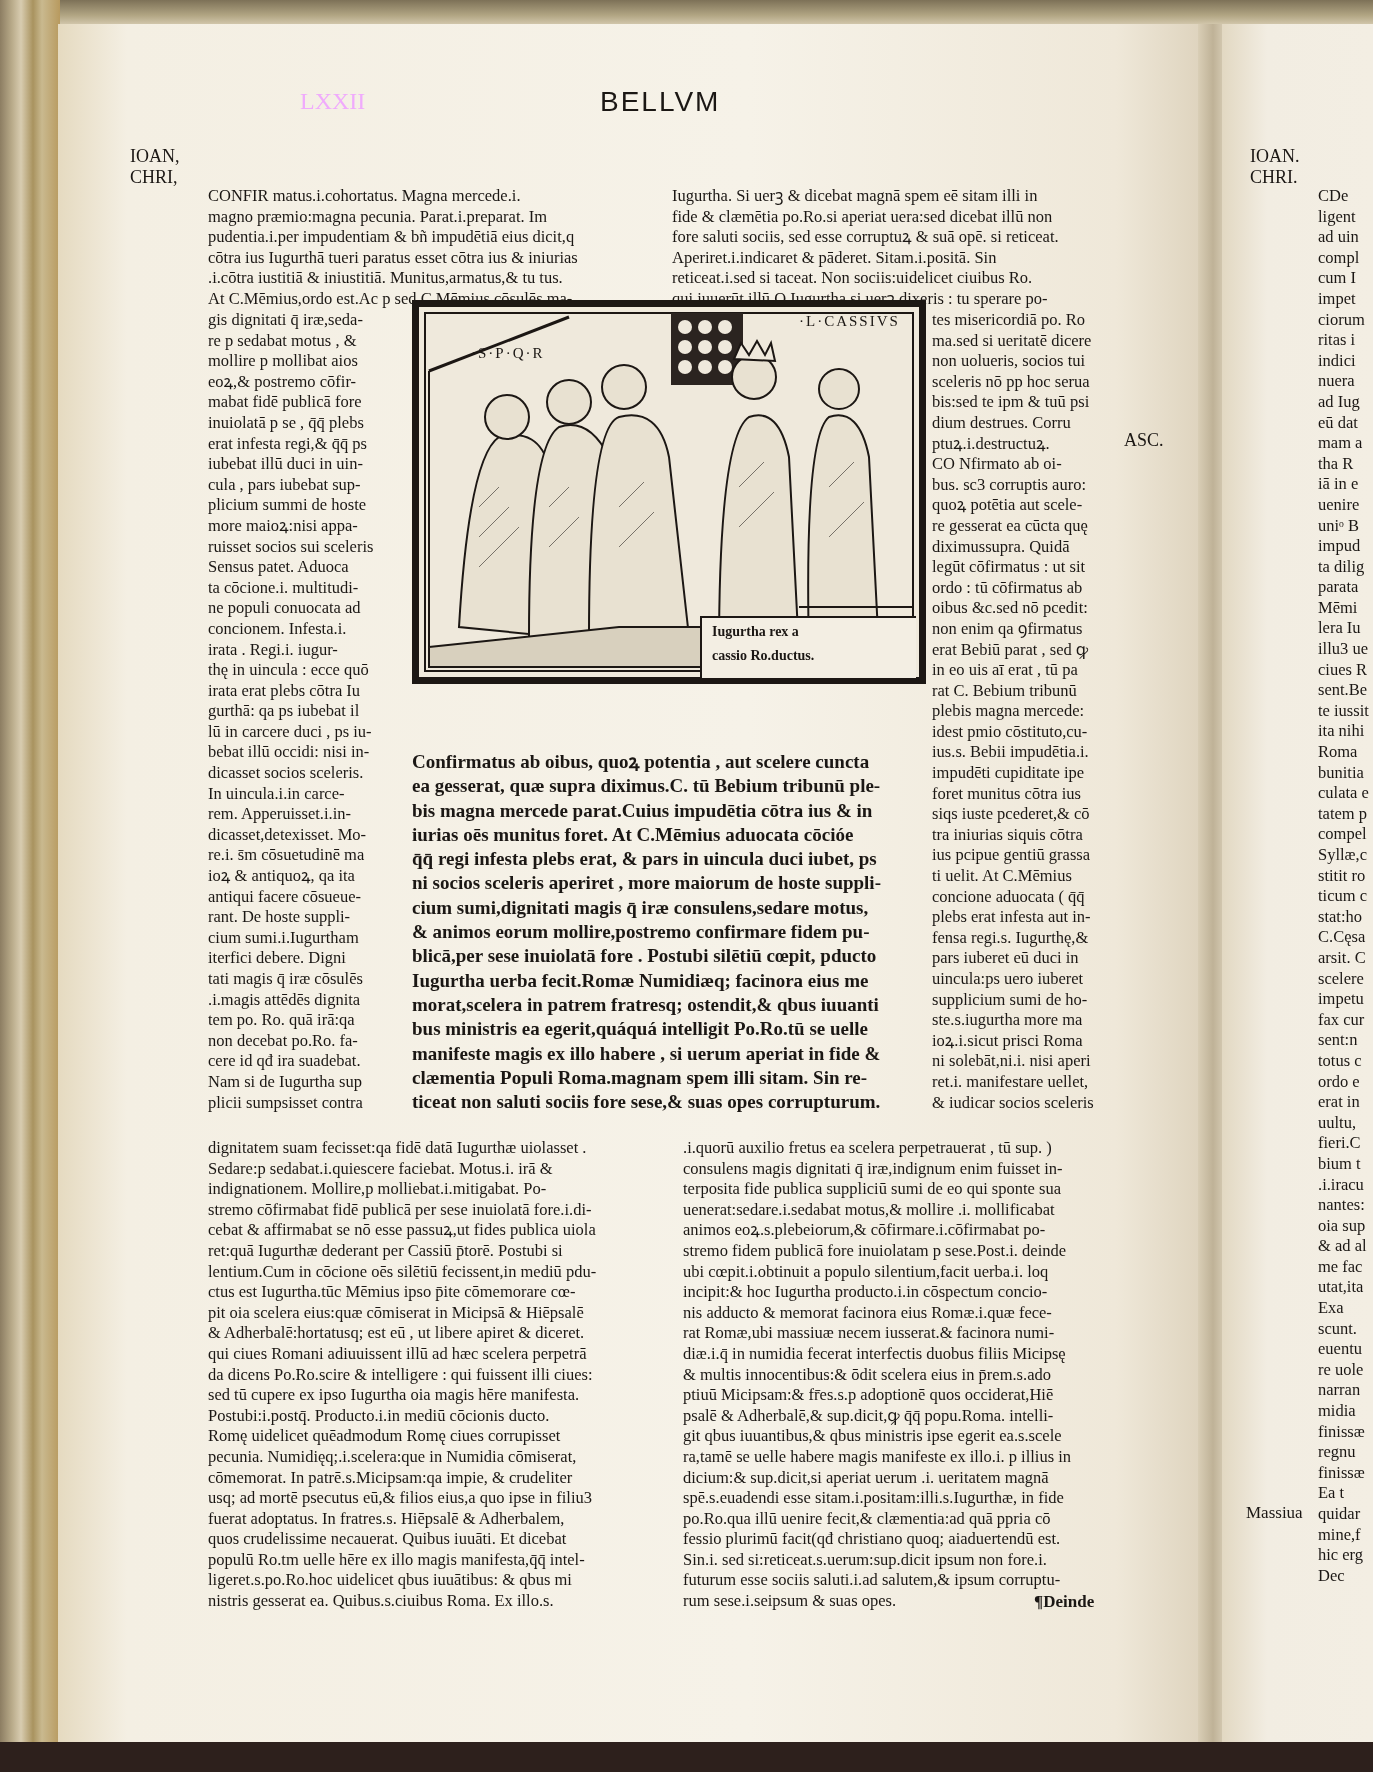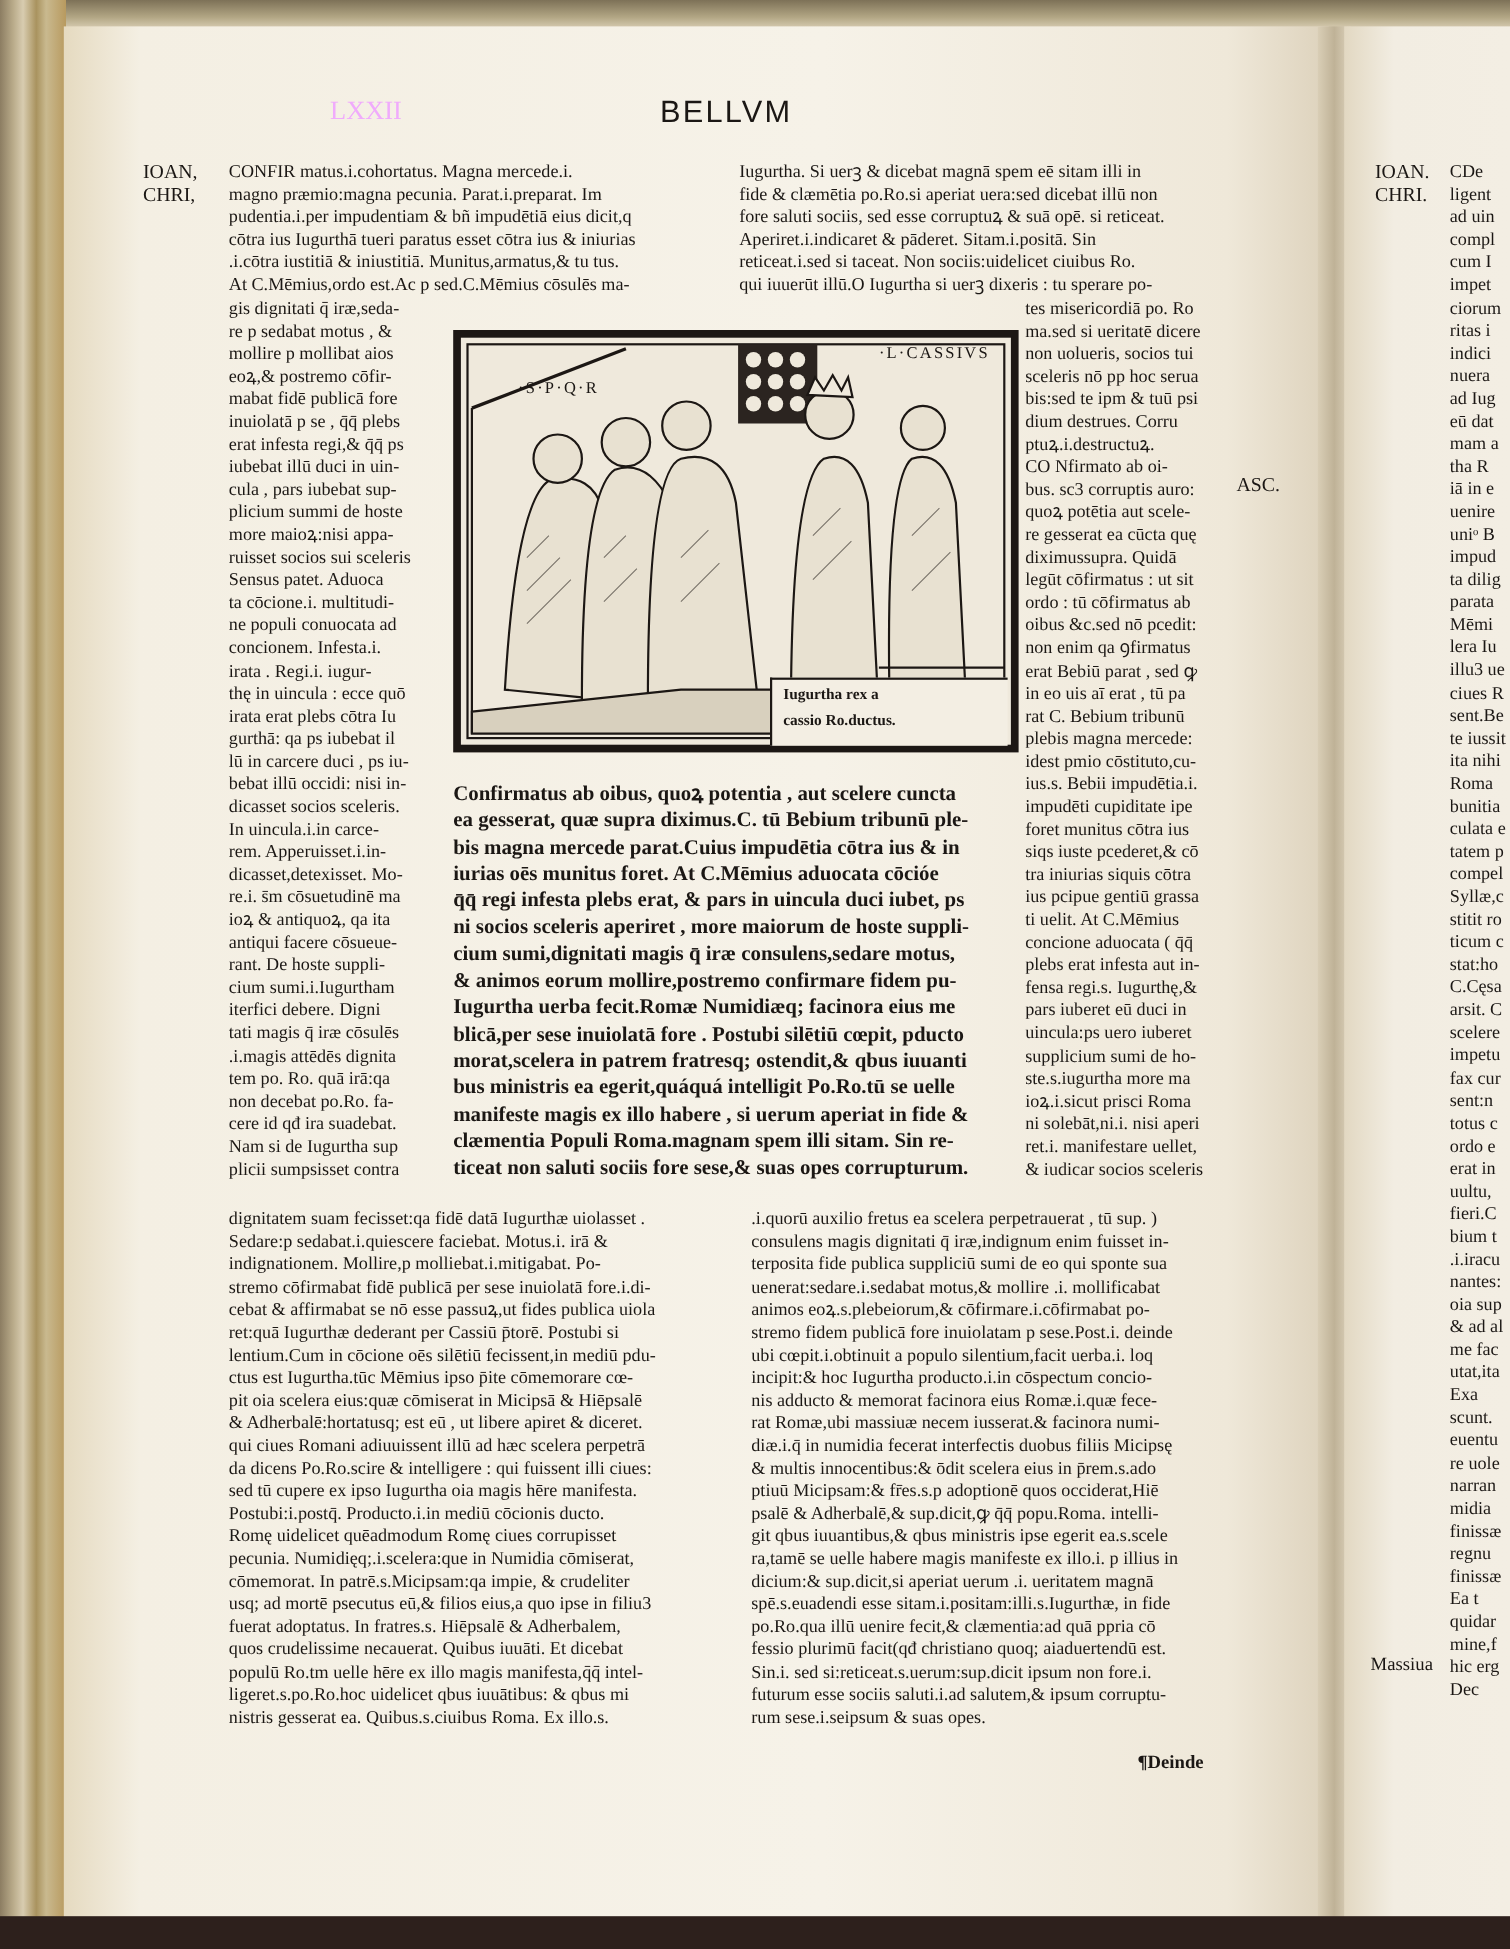--- a/index.html
+++ b/index.html
@@ -6,21 +6,21 @@
   body{width:1373px;height:1772px;background:#2a1e1a;position:relative;overflow:hidden;font-family:"DejaVu Serif","Liberation Serif",serif;color:#1b1714;}
   .book-edge{position:absolute;left:0;top:0;width:60px;height:1772px;background:linear-gradient(90deg,#8c7d62 0%,#b9ab8a 20%,#d8ccb0 35%,#a9935f 55%,#c9b98f 70%,#b89a5f 100%);}
   .book-top{position:absolute;left:0;top:0;width:1373px;height:26px;background:linear-gradient(180deg,#7d7157 0%,#b2a684 60%,#d8cdb3 100%);}
   .page-left{position:absolute;left:58px;top:24px;width:1150px;height:1720px;background:linear-gradient(90deg,#e5dac0 0%,#f4efe3 6%,#f6f2e8 60%,#efe8d9 92%,#ddd2bc 100%);}
   .gutter{position:absolute;left:1198px;top:24px;width:30px;height:1720px;background:linear-gradient(90deg,#d9ceb6,#bfb297 50%,#ddd3bd);}
   .page-right{position:absolute;left:1222px;top:24px;width:151px;height:1720px;background:linear-gradient(90deg,#e2d8c2 0%,#f2ede2 30%,#f3eee3 100%);}
   .bottom-bg{position:absolute;left:0;top:1742px;width:1373px;height:30px;background:#2d201c;}
   .running-head{position:absolute;left:600px;top:86px;font-size:28px;letter-spacing:2px;font-family:Liberation Sans, sans-serif;}
   .ghost-head{position:absolute;top:88px;font-size:24px;color:#f0abfc;font-family:"Liberation Serif",serif;}
   .margin-note{position:absolute;font-size:18px;line-height:21px;font-weight:normal;font-family:"Liberation Serif",serif;}
-  .col{position:absolute;font-size:16.5px;line-height:20.6px;font-family:"Liberation Serif",serif;white-space:nowrap;}
+  .col{position:absolute;font-size:16.5px;line-height:20.6px;font-family:"Liberation Serif",serif;white-space:nowrap;margin-top:40px;}
   .col div{overflow:hidden;}
   .main{font-size:19px;line-height:24.3px;font-weight:bold;}
   .woodcut{position:absolute;left:412px;top:300px;width:514px;height:384px;border:7px solid #1c1714;box-sizing:border-box;background:#efe9dc;overflow:hidden;}
   .woodcut svg{position:absolute;left:0;top:0;}
   .caption-box{position:absolute;left:700px;top:616px;width:214px;height:60px;background:#f3eee3;border-left:2px solid #1c1714;border-top:2px solid #1c1714;}
   .caption{position:absolute;left:712px;top:620px;font-size:14px;line-height:24px;font-weight:bold;font-family:"Liberation Serif",serif;}
   .lbl{position:absolute;font-size:15px;letter-spacing:2px;font-family:"Liberation Serif",serif;}
   .catch{position:absolute;left:1034px;top:1592px;font-size:17px;font-weight:bold;font-family:"Liberation Serif",serif;}
 </style>
 </head>
@@ -194,22 +194,22 @@
 
 <div class="col main" style="left:412px;top:710px">
   <div>Confirmatus ab oibus, quoꝝ potentia , aut scelere cuncta</div>
     <div>ea gesserat, quæ supra diximus.C. tū Bebium tribunū ple-</div>
     <div>bis magna mercede parat.Cuius impudētia cōtra ius &amp; in</div>
     <div>iurias oēs munitus foret. At C.Mēmius aduocata cōcióe</div>
     <div>q̄q̄ regi infesta plebs erat, &amp; pars in uincula duci iubet, ps</div>
     <div>ni socios sceleris aperiret , more maiorum de hoste suppli-</div>
     <div>cium sumi,dignitati magis q̄ iræ consulens,sedare motus,</div>
     <div>&amp; animos eorum mollire,postremo confirmare fidem pu-</div>
+    <div>blicā,per sese inuiolatā fore . Postubi silētiū cœpit, pducto</div>
     <div>Iugurtha uerba fecit.Romæ Numidiæq; facinora eius me</div>
-    <div>blicā,per sese inuiolatā fore . Postubi silētiū cœpit, pducto</div>
     <div>morat,scelera in patrem fratresq; ostendit,&amp; qbus iuuanti</div>
     <div>bus ministris ea egerit,quáquá intelligit Po.Ro.tū se uelle</div>
     <div>manifeste magis ex illo habere , si uerum aperiat in fide &amp;</div>
     <div>clæmentia Populi Roma.magnam spem illi sitam. Sin re-</div>
     <div>ticeat non saluti sociis fore sese,&amp; suas opes corrupturum.</div>
 </div>
 
 <div class="col" style="left:208px;top:1098px">
   <div>dignitatem suam fecisset:qa fidē datā Iugurthæ uiolasset .</div>
     <div>Sedare:p sedabat.i.quiescere faciebat. Motus.i. irā &amp;</div>

